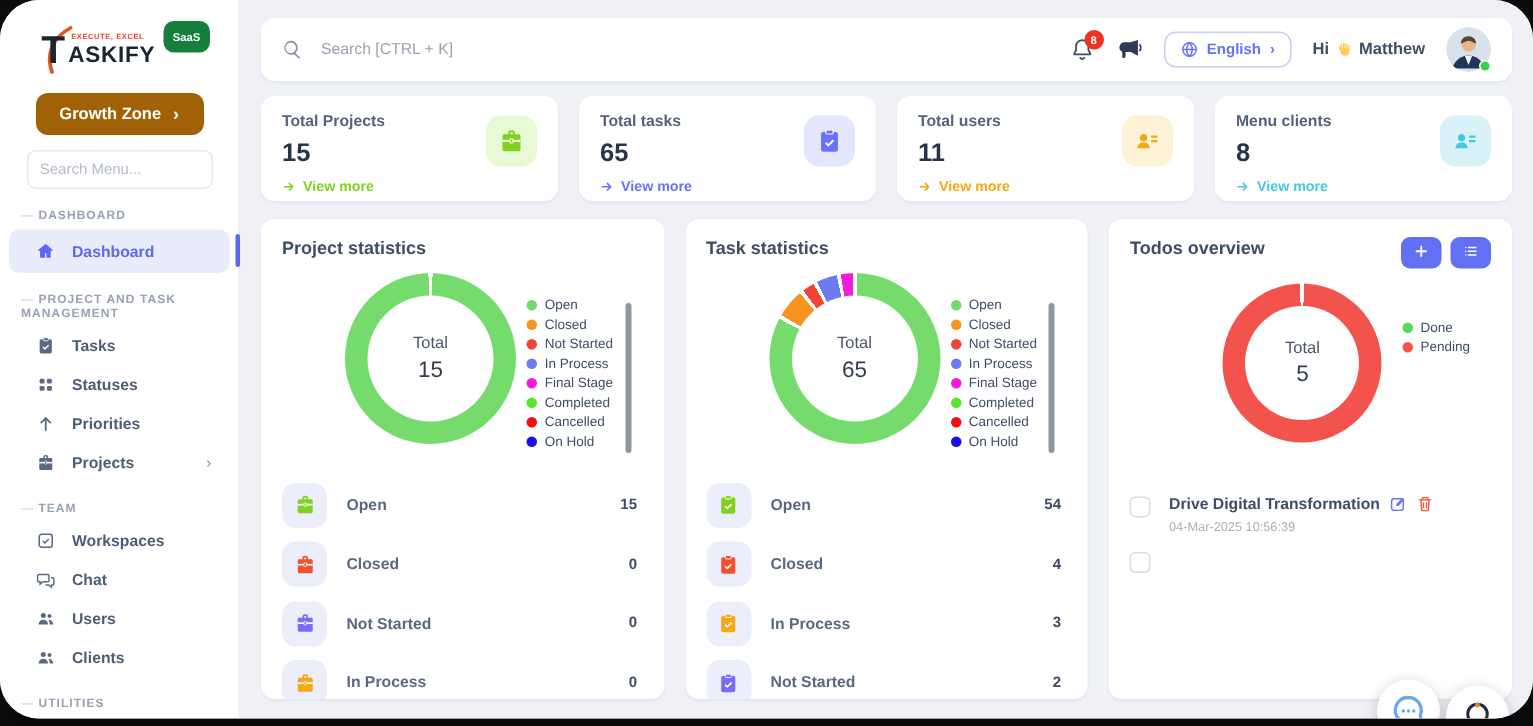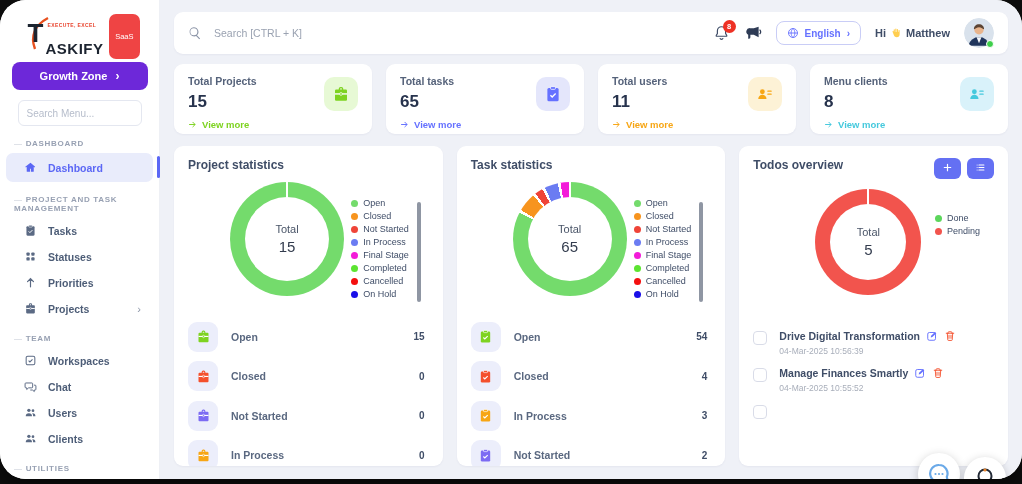--- a/index.html
+++ b/index.html
@@ -5,24 +5,24 @@
   * { box-sizing: border-box; }
   body { margin:0; width:1022px; height:484px; background:#0d0d0d; font-family:"Liberation Sans","DejaVu Sans",sans-serif; overflow:hidden; }
   .frame { position:absolute; top:0; left:0; width:1022px; height:479px; background:#fff; border-radius:26px; overflow:hidden; box-shadow:0 8px 14px rgba(0,0,0,.4); }
   .layout { display:flex; height:100%; }
 
   
   .sidebar { width:160px; background:#fff; border-right:1px solid #eef0f5; position:relative; flex-shrink:0; }
   .logo { position:relative; width:120px; margin:16px auto 8px; height:36px; }
   .logo-t { position:absolute; left:8px; top:2px; font-size:26px; font-weight:900; color:#1c2430; letter-spacing:-1px;}
   .logo-swoosh { position:absolute; left:4px; top:0px; }
-  .logo-rest { position:absolute; left:26px; top:24px; font-size:15px; font-weight:800; color:#1c2430; letter-spacing:.5px; }
+  .logo-rest { position:absolute; left:26px; top:12px; font-size:15px; font-weight:800; color:#1c2430; letter-spacing:.5px; }
   .logo-tagline { position:absolute; left:28px; top:6px; font-size:5px; font-weight:700; color:#e8442e; letter-spacing:.4px; }
-  .logo-saas { position:absolute; right:0px; top:-2px; background:#ef4444; color:#fff; font-size:7.5px; font-weight:400; padding:18px 6px; border-radius:7px; }
-  .cta { display:flex; align-items:center; justify-content:center; gap:8px; width:136px; height:28px; margin:10px auto 0; background:#6d28d9; color:#fff; border:none; border-radius:8px; font-size:11px; font-weight:700; cursor:pointer; }
+  .logo-saas { position:absolute; right:0px; top:-2px; background:#15803d; color:#fff; font-size:7.5px; font-weight:700; padding:6px 6px; border-radius:7px; }
+  .cta { display:flex; align-items:center; justify-content:center; gap:8px; width:112px; height:28px; margin:10px auto 0; background:#a16207; color:#fff; border:none; border-radius:8px; font-size:11px; font-weight:700; cursor:pointer; }
   .cta .chev { font-size:12px; }
   .side-search { display:block; width:124px; height:26px; margin:10px auto 0; border:1px solid #e4e7f0; border-radius:6px; padding:0 8px; font-size:10px; color:#5a6880; outline:none; }
   .side-search::placeholder { color:#b6bdcb; }
   .menu { margin-top:4px; }
   .sec-label { margin:13px 0 5px 14px; font-size:8px; font-weight:700; letter-spacing:.7px; color:#98a1b3; text-transform:uppercase; }
   .sec-label::before { content:"—  "; color:#c3c9d4; font-weight:400; }
   .mitem { position:relative; display:flex; align-items:center; height:25px; margin:1px 6px; padding-left:18px; border-radius:7px; color:#4d5d77; cursor:pointer; }
   .mitem .micon { width:13px; height:13px; color:#5b6a84; flex-shrink:0; }
   .mitem .micon svg { display:block; width:100%; height:100%; }
   .mitem .mlabel { margin-left:11px; font-size:10.5px; font-weight:600; }
@@ -688,40 +688,20 @@
                   <span class="ticon del">
                       <svg viewBox="0 0 24 24" fill="none" stroke="currentColor" stroke-width="1.8" stroke-linecap="round">
                         <path d="M4.5 6.5h15M8.2 6.5V5a1.5 1.5 0 011.5-1.5h4.6A1.5 1.5 0 0115.8 5v1.5M6.6 6.5l.9 13a1.5 1.5 0 001.5 1.4h6a1.5 1.5 0 001.5-1.4l.9-13M10 10.5v6.2M14 10.5v6.2"></path>
                       </svg>
                     </span>
                 </div>
                 <div class="ttime">04-Mar-2025 10:56:39</div>
               </div>
             </div>
 
-            <div class="trow">
-              <span class="tcheck"></span>
-              <div class="tbody">
-                <div class="ttitle-line">
-                  <span class="ttitle">Manage Finances Smartly</span>
-                  <span class="ticon edit">
-                      <svg viewBox="0 0 24 24" fill="none" stroke="currentColor" stroke-width="1.9">
-                        <rect x="3.5" y="5" width="15.5" height="15.5" rx="3.2"></rect>
-                        <path d="M12.8 14.2L20.6 6.4 18 3.8l-7.8 7.8-.7 3.3z" fill="currentColor" stroke="none"></path>
-                      </svg>
-                    </span>
-                  <span class="ticon del">
-                      <svg viewBox="0 0 24 24" fill="none" stroke="currentColor" stroke-width="1.8" stroke-linecap="round">
-                        <path d="M4.5 6.5h15M8.2 6.5V5a1.5 1.5 0 011.5-1.5h4.6A1.5 1.5 0 0115.8 5v1.5M6.6 6.5l.9 13a1.5 1.5 0 001.5 1.4h6a1.5 1.5 0 001.5-1.4l.9-13M10 10.5v6.2M14 10.5v6.2"></path>
-                      </svg>
-                    </span>
-                </div>
-                <div class="ttime">04-Mar-2025 10:55:52</div>
-              </div>
-            </div>
 
             <div class="trow">
               <span class="tcheck"></span>
             </div>
 
           </div>
       </div>
 
     </div>
 

